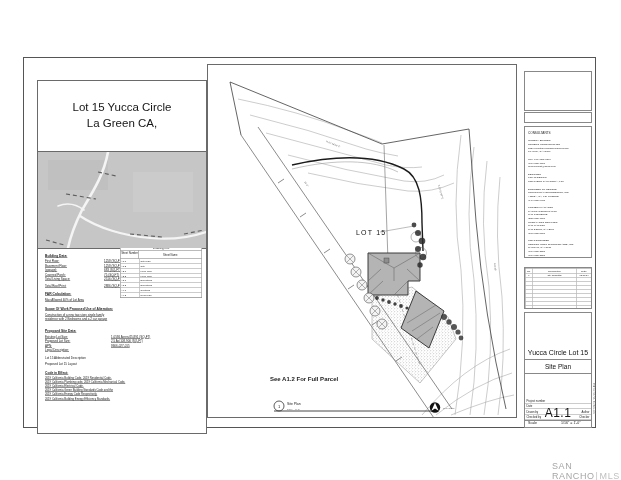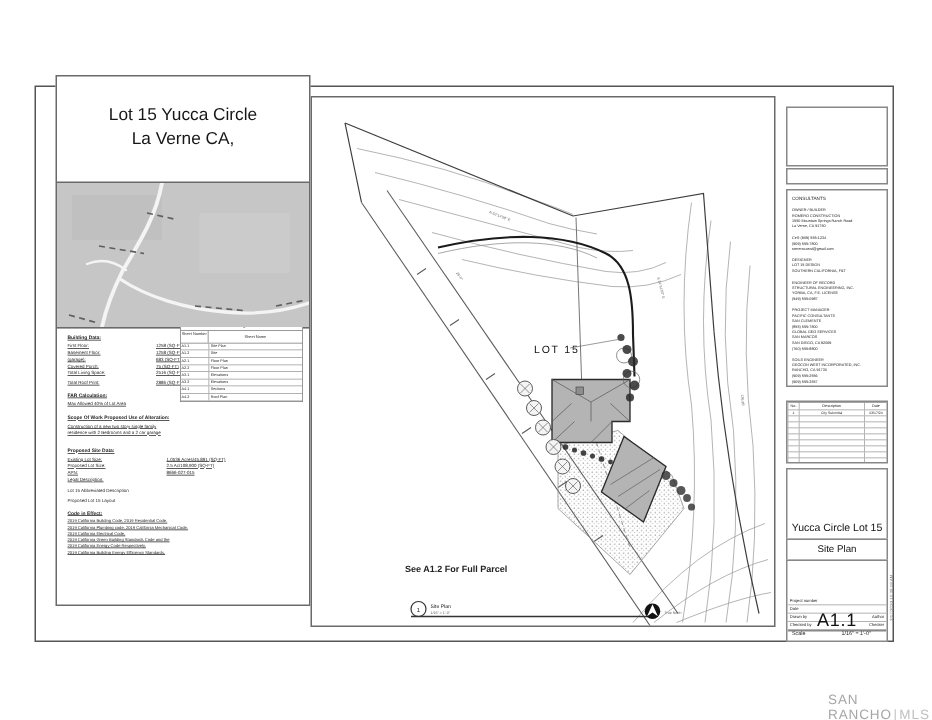--- a/index.html
+++ b/index.html
@@ -50,25 +50,25 @@
   .wm .bar{color:#c4c4c4;padding:0 1px;}
   svg text{font-family:"Liberation Sans",sans-serif;}
 </style>
 </head>
 <body>
 
 <div class="page">
 
   <div class="box" style="left:23px;top:57px;width:573px;height:371px;border-color:#555;"></div>
 
-  <div class="box" style="left:37px;top:50px;width:170px;height:354px;">
+  <div class="box" style="left:37px;top:80px;width:170px;height:354px;">
 
     <div class="panel-title" style="height:70px;border-bottom:1px solid #6a6a6a;">
       <div>Lot 15 Yucca Circle</div>
-      <div>La Verne CA,</div>
+      <div>La Green CA,</div>
     </div>
 
     <div class="abs" style="left:0;top:71px;width:168px;height:96px;background:#c6c6c6;border-bottom:1px solid #6a6a6a;overflow:hidden;">
       <svg width="168" height="96" viewBox="0 0 168 96">
         <rect x="0" y="0" width="168" height="96" fill="#c6c6c6"></rect>
         <rect x="10" y="8" width="60" height="30" fill="#c0c0c0"></rect>
         <rect x="95" y="20" width="60" height="40" fill="#cbcbcb"></rect>
         <g stroke="#f4f4f4" fill="none" stroke-linecap="round">
           <path d="M70,0 C66,22 56,38 44,58 C38,70 33,82 30,96" stroke-width="2.6"></path>
           <path d="M42,64 C60,76 86,84 112,86 C132,88 150,86 168,80" stroke-width="2.2"></path>

